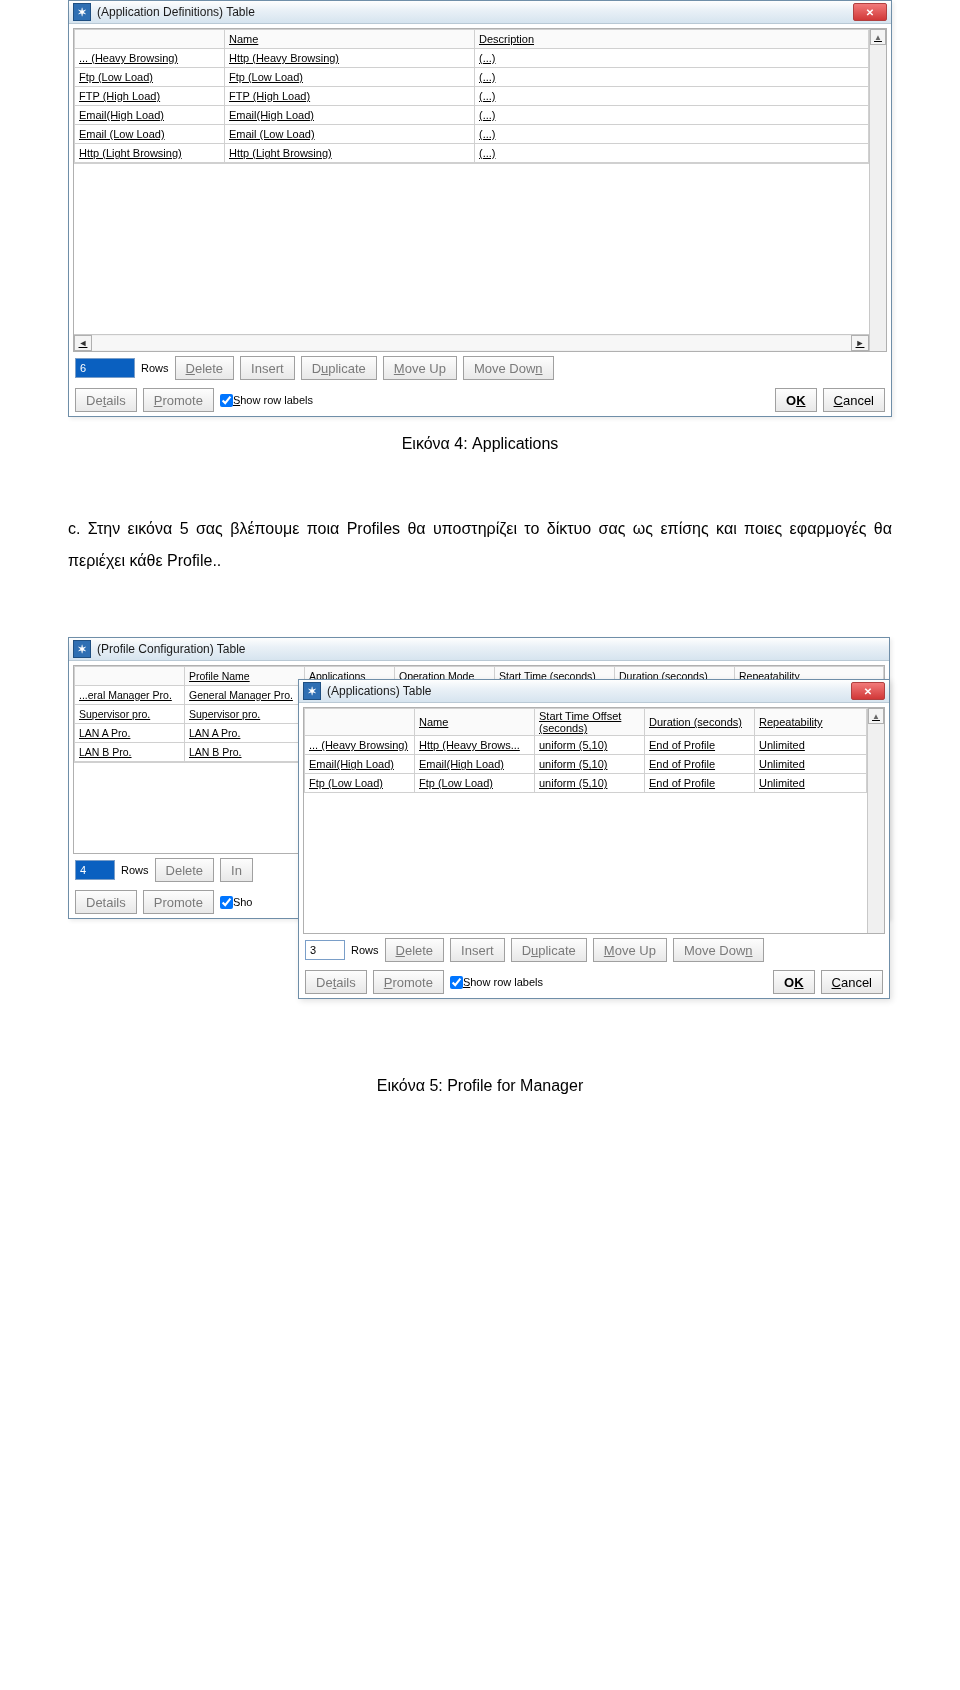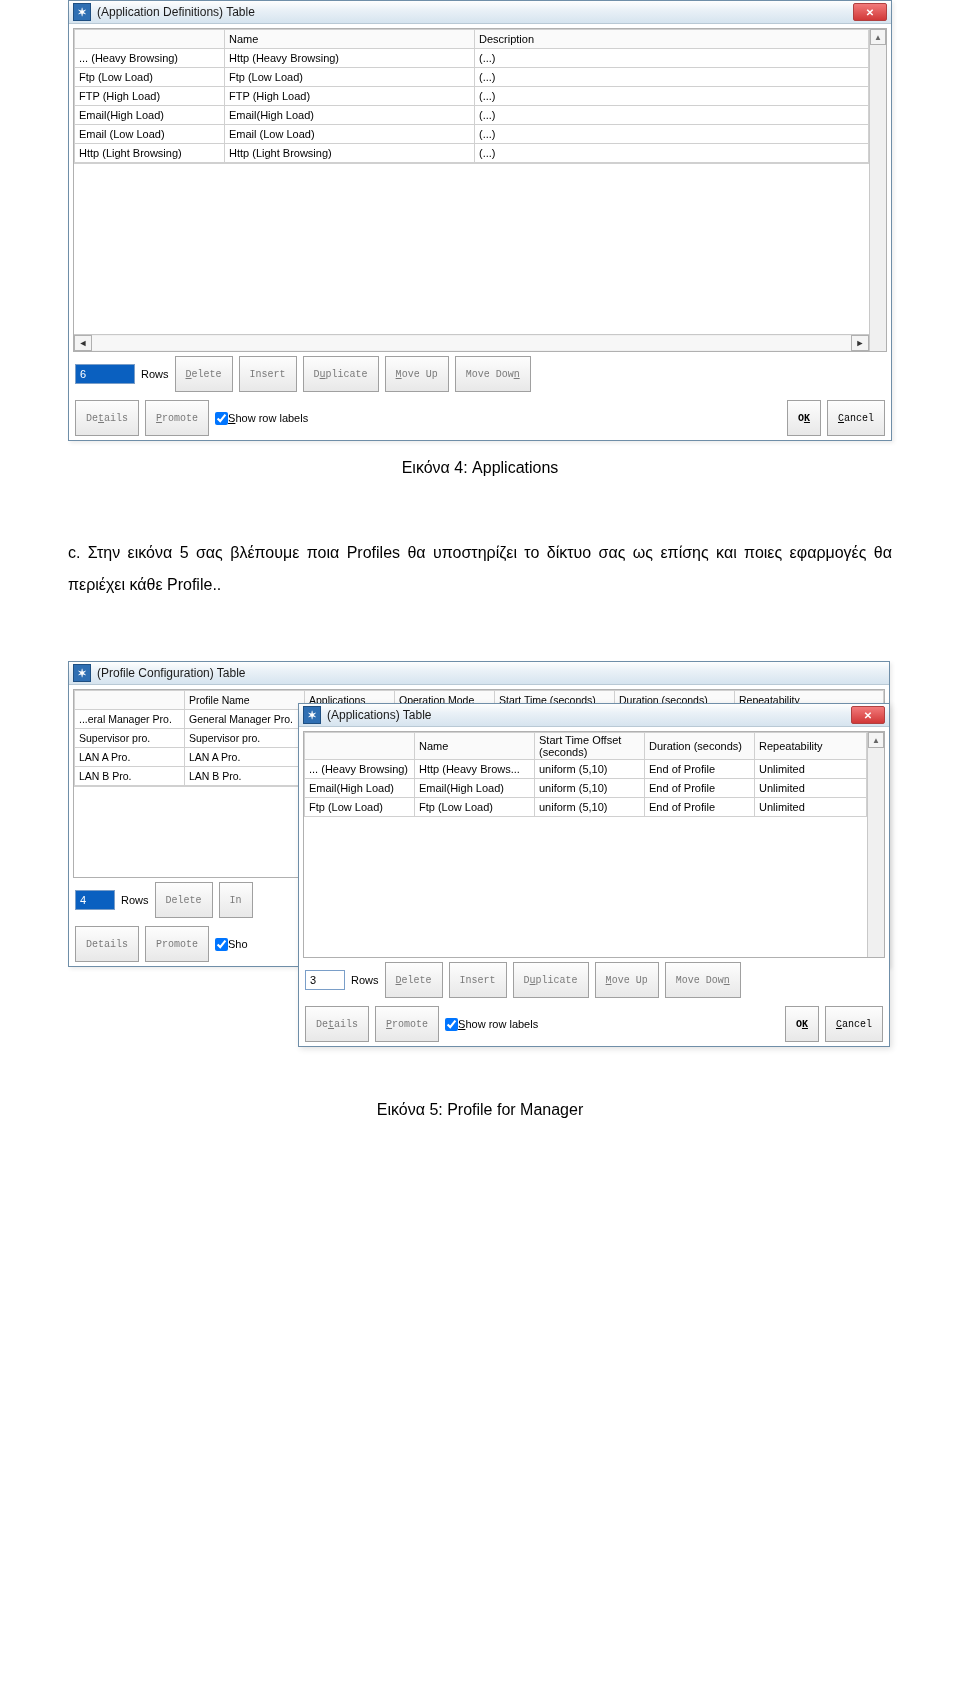--- a/index.html
+++ b/index.html
@@ -40,21 +40,21 @@
     position: absolute; right: 4px; top: 2px;
     width: 32px; height: 16px;
     border: 1px solid #b04040;
     background: linear-gradient(to bottom, #f27a7a, #d13838);
     border-radius: 2px;
     display: flex; align-items: center; justify-content: center;
     color: #fff; font-weight: bold; font-size: 10px;
     cursor: pointer;
   }
   .dialog-body { padding: 4px 0 0 0; }
-  .tbl-wrap { border: 1px solid #b0b0b0; margin: 0 4px; background: #fff; }
+  .tbl-wrap { border: 1px solid #b0b0b0; margin: 0 4px; background: #fff; text-decoration: underline; }
   table.grid { width: 100%; border-collapse: collapse; table-layout: fixed; }
   table.grid th, table.grid td {
     border: 1px solid #d0d0d0;
     padding: 1px 4px;
     height: 16px;
     font-size: 11px;
     white-space: nowrap;
     overflow: hidden;
     text-align: left;
     vertical-align: middle;
@@ -90,26 +90,25 @@
     padding: 4px 6px;
   }
   .rows-input {
     width: 50px; height: 18px;
     border: 1px solid #7a9ec8;
     background: #0a60c0; color: #fff;
     font-size: 11px; padding: 0 4px;
   }
   .rows-input.small { width: 30px; }
   .win-btn {
-    height: 36px; padding: 0 10px;
+    height: 24px; padding: 0 10px;
     border: 1px solid #a0a0a0;
     background: linear-gradient(to bottom, #fdfdfd, #e8e8e8);
-    font-size: 10px; color: #7a7a7a;
+    font-size: 13px; color: #7a7a7a;
     cursor: pointer;
-    font-family: Liberation Mono, monospace;
   }
   .win-btn.enabled { color: #000; font-weight: bold; }
   .win-btn.norm { color: #000; font-weight: normal; }
   .checkbox-lbl { display: inline-flex; align-items: center; color: #000; }
   .checkbox-lbl input { margin: 0; }
   .spacer { flex: 1; }
   .u { text-decoration: underline; }
 
   
   .figure-caption { text-align: center; font-family: Arial, sans-serif; font-size: 16px; margin: 18px 0 60px 0; }

